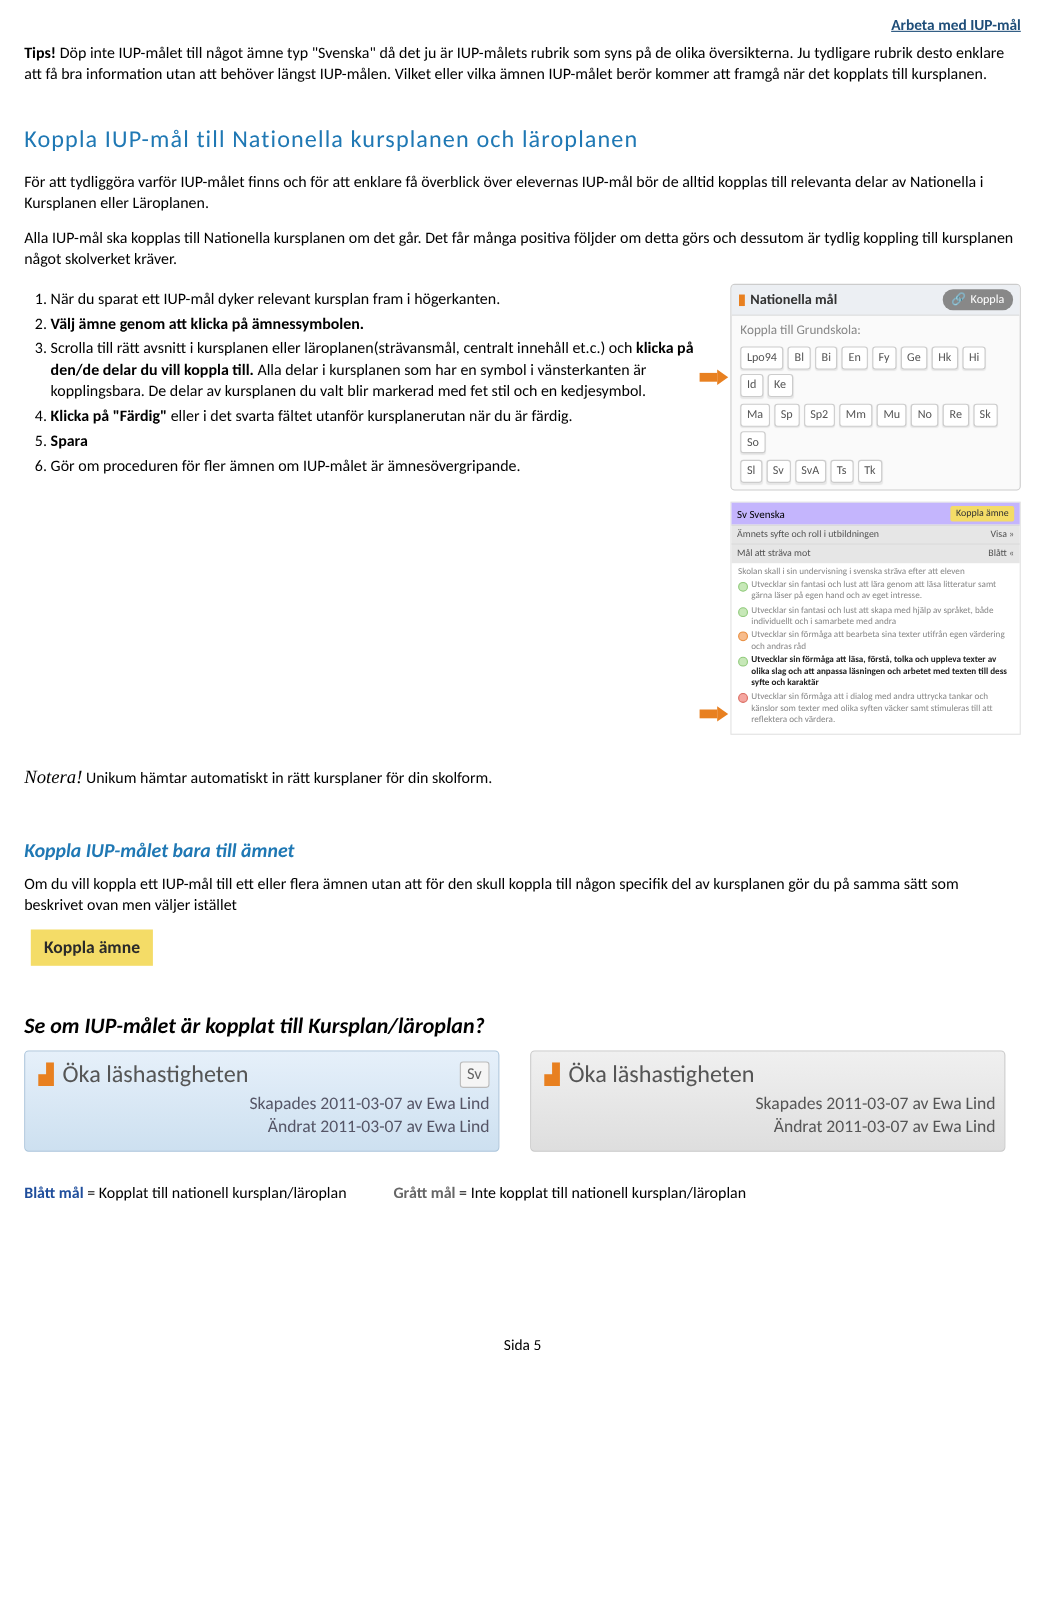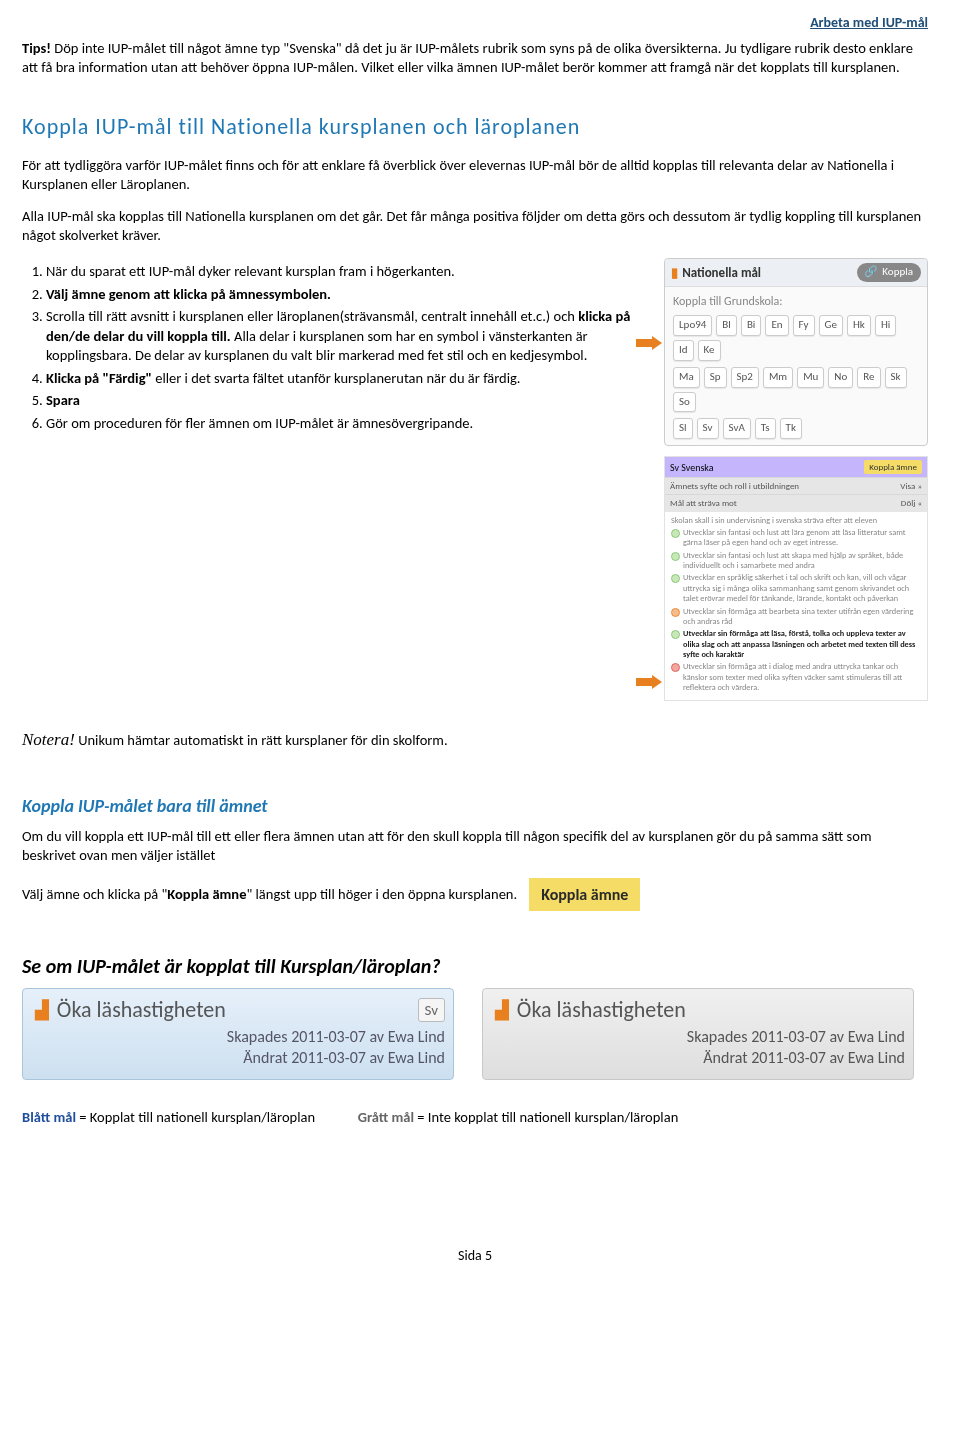--- a/index.html
+++ b/index.html
@@ -186,21 +186,21 @@
     margin-top: 120px;
     font-size: 14px;
   }
 </style>
 </head>
 <body>
 
 <div class="header-right">Arbeta med IUP-mål</div>
 
 <p class="tips-para">
-  <span class="bold">Tips!</span><span> Döp inte IUP-målet till något ämne typ "Svenska" då det ju är IUP-målets rubrik som syns på de olika översikterna. Ju tydligare rubrik desto enklare att få bra information utan att behöver öppna IUP-målen. Vilket eller vilka ämnen IUP-målet berör kommer att framgå när det kopplats till kursplanen.</span>
+  <span class="bold">Tips!</span><span> Döp inte IUP-målet till något ämne typ "Svenska" då det ju är IUP-målets rubrik som syns på de olika översikterna. Ju tydligare rubrik desto enklare att få bra information utan att behöver längst IUP-målen. Vilket eller vilka ämnen IUP-målet berör kommer att framgå när det kopplats till kursplanen.</span>
 </p>
 
 <h2 class="blue-heading">Koppla IUP-mål till Nationella kursplanen och läroplanen</h2>
 
 <p>För att tydliggöra varför IUP-målet finns och för att enklare få överblick över elevernas IUP-mål bör de alltid kopplas till relevanta delar av Nationella i Kursplanen eller Läroplanen.</p>
 <p>Alla IUP-mål ska kopplas till Nationella kursplanen om det går. Det får många positiva följder om detta görs och dessutom är tydlig koppling till kursplanen något skolverket kräver.</p>
 
 <div class="two-col">
   <div class="left-col">
     <ol class="steps">
@@ -272,50 +272,46 @@
         <div class="kp-top">
           <span>Sv  Svenska</span>
           <span class="kp-yellow">Koppla ämne</span>
         </div>
         <div class="kp-row">
           <span>Ämnets syfte och roll i utbildningen</span>
           <span>Visa »</span>
         </div>
         <div class="kp-row">
           <span>Mål att sträva mot</span>
-          <span>Dölj «</span>
+          <span>Blått «</span>
         </div>
         <div class="kp-content">
           <div class="kp-line" style="margin-left:-12px;">Skolan skall i sin undervisning i svenska sträva efter att eleven</div>
           <div class="kp-line"><span class="kp-dot dot-green"></span><span>Utvecklar sin fantasi och lust att lära genom att läsa litteratur samt gärna läser på egen hand och av eget intresse.</span></div>
           <div class="kp-line"><span class="kp-dot dot-green"></span><span>Utvecklar sin fantasi och lust att skapa med hjälp av språket, både individuellt och i samarbete med andra</span></div>
-          <div class="kp-line"><span class="kp-dot dot-green"></span><span>Utvecklar en språklig säkerhet i tal och skrift och kan, vill och vågar uttrycka sig i många olika sammanhang samt genom skrivandet och talet erövrar medel för tänkande, lärande, kontakt och påverkan</span></div>
           <div class="kp-line"><span class="kp-dot dot-orange"></span><span>Utvecklar sin förmåga att bearbeta sina texter utifrån egen värdering och andras råd</span></div>
           <div class="kp-line highlight-bold" style="position:relative;">
             <span class="kp-dot dot-green"></span>
             <span>Utvecklar sin förmåga att läsa, förstå, tolka och uppleva texter av olika slag och att anpassa läsningen och arbetet med texten till dess syfte och karaktär</span>
           </div>
           <div class="kp-line"><span class="kp-dot dot-red"></span><span>Utvecklar sin förmåga att i dialog med andra uttrycka tankar och känslor som texter med olika syften väcker samt stimuleras till att reflektera och värdera.</span></div>
         </div>
       </div>
       <div class="arrow-orange" style="bottom:12px;"></div>
     </div>
   </div>
 </div>
 
 <p class="notera-line">
   <span class="notera-label">Notera!</span><span> Unikum hämtar automatiskt in rätt kursplaner för din skolform.</span>
 </p>
 
 <h3 class="sub-heading">Koppla IUP-målet bara till ämnet</h3>
 <p>Om du vill koppla ett IUP-mål till ett eller flera ämnen utan att för den skull koppla till någon specifik del av kursplanen gör du på samma sätt som beskrivet ovan men väljer istället</p>
 <div class="inline-row">
-  <p style="margin:0;">
-    <span>Välj ämne och klicka på "</span><span class="bold">Koppla ämne</span><span>" längst upp till höger i den öppna kursplanen.</span>
-  </p>
   <span class="koppla-amne-btn">Koppla ämne</span>
 </div>
 
 <h3 class="sub-heading black">Se om IUP-målet är kopplat till Kursplan/läroplan?</h3>
 
 <div class="goal-cards">
   <div class="goal-card gc-blue">
     <div class="gc-head">
       <span class="gc-title">
         <span class="gc-icon">▟</span>

